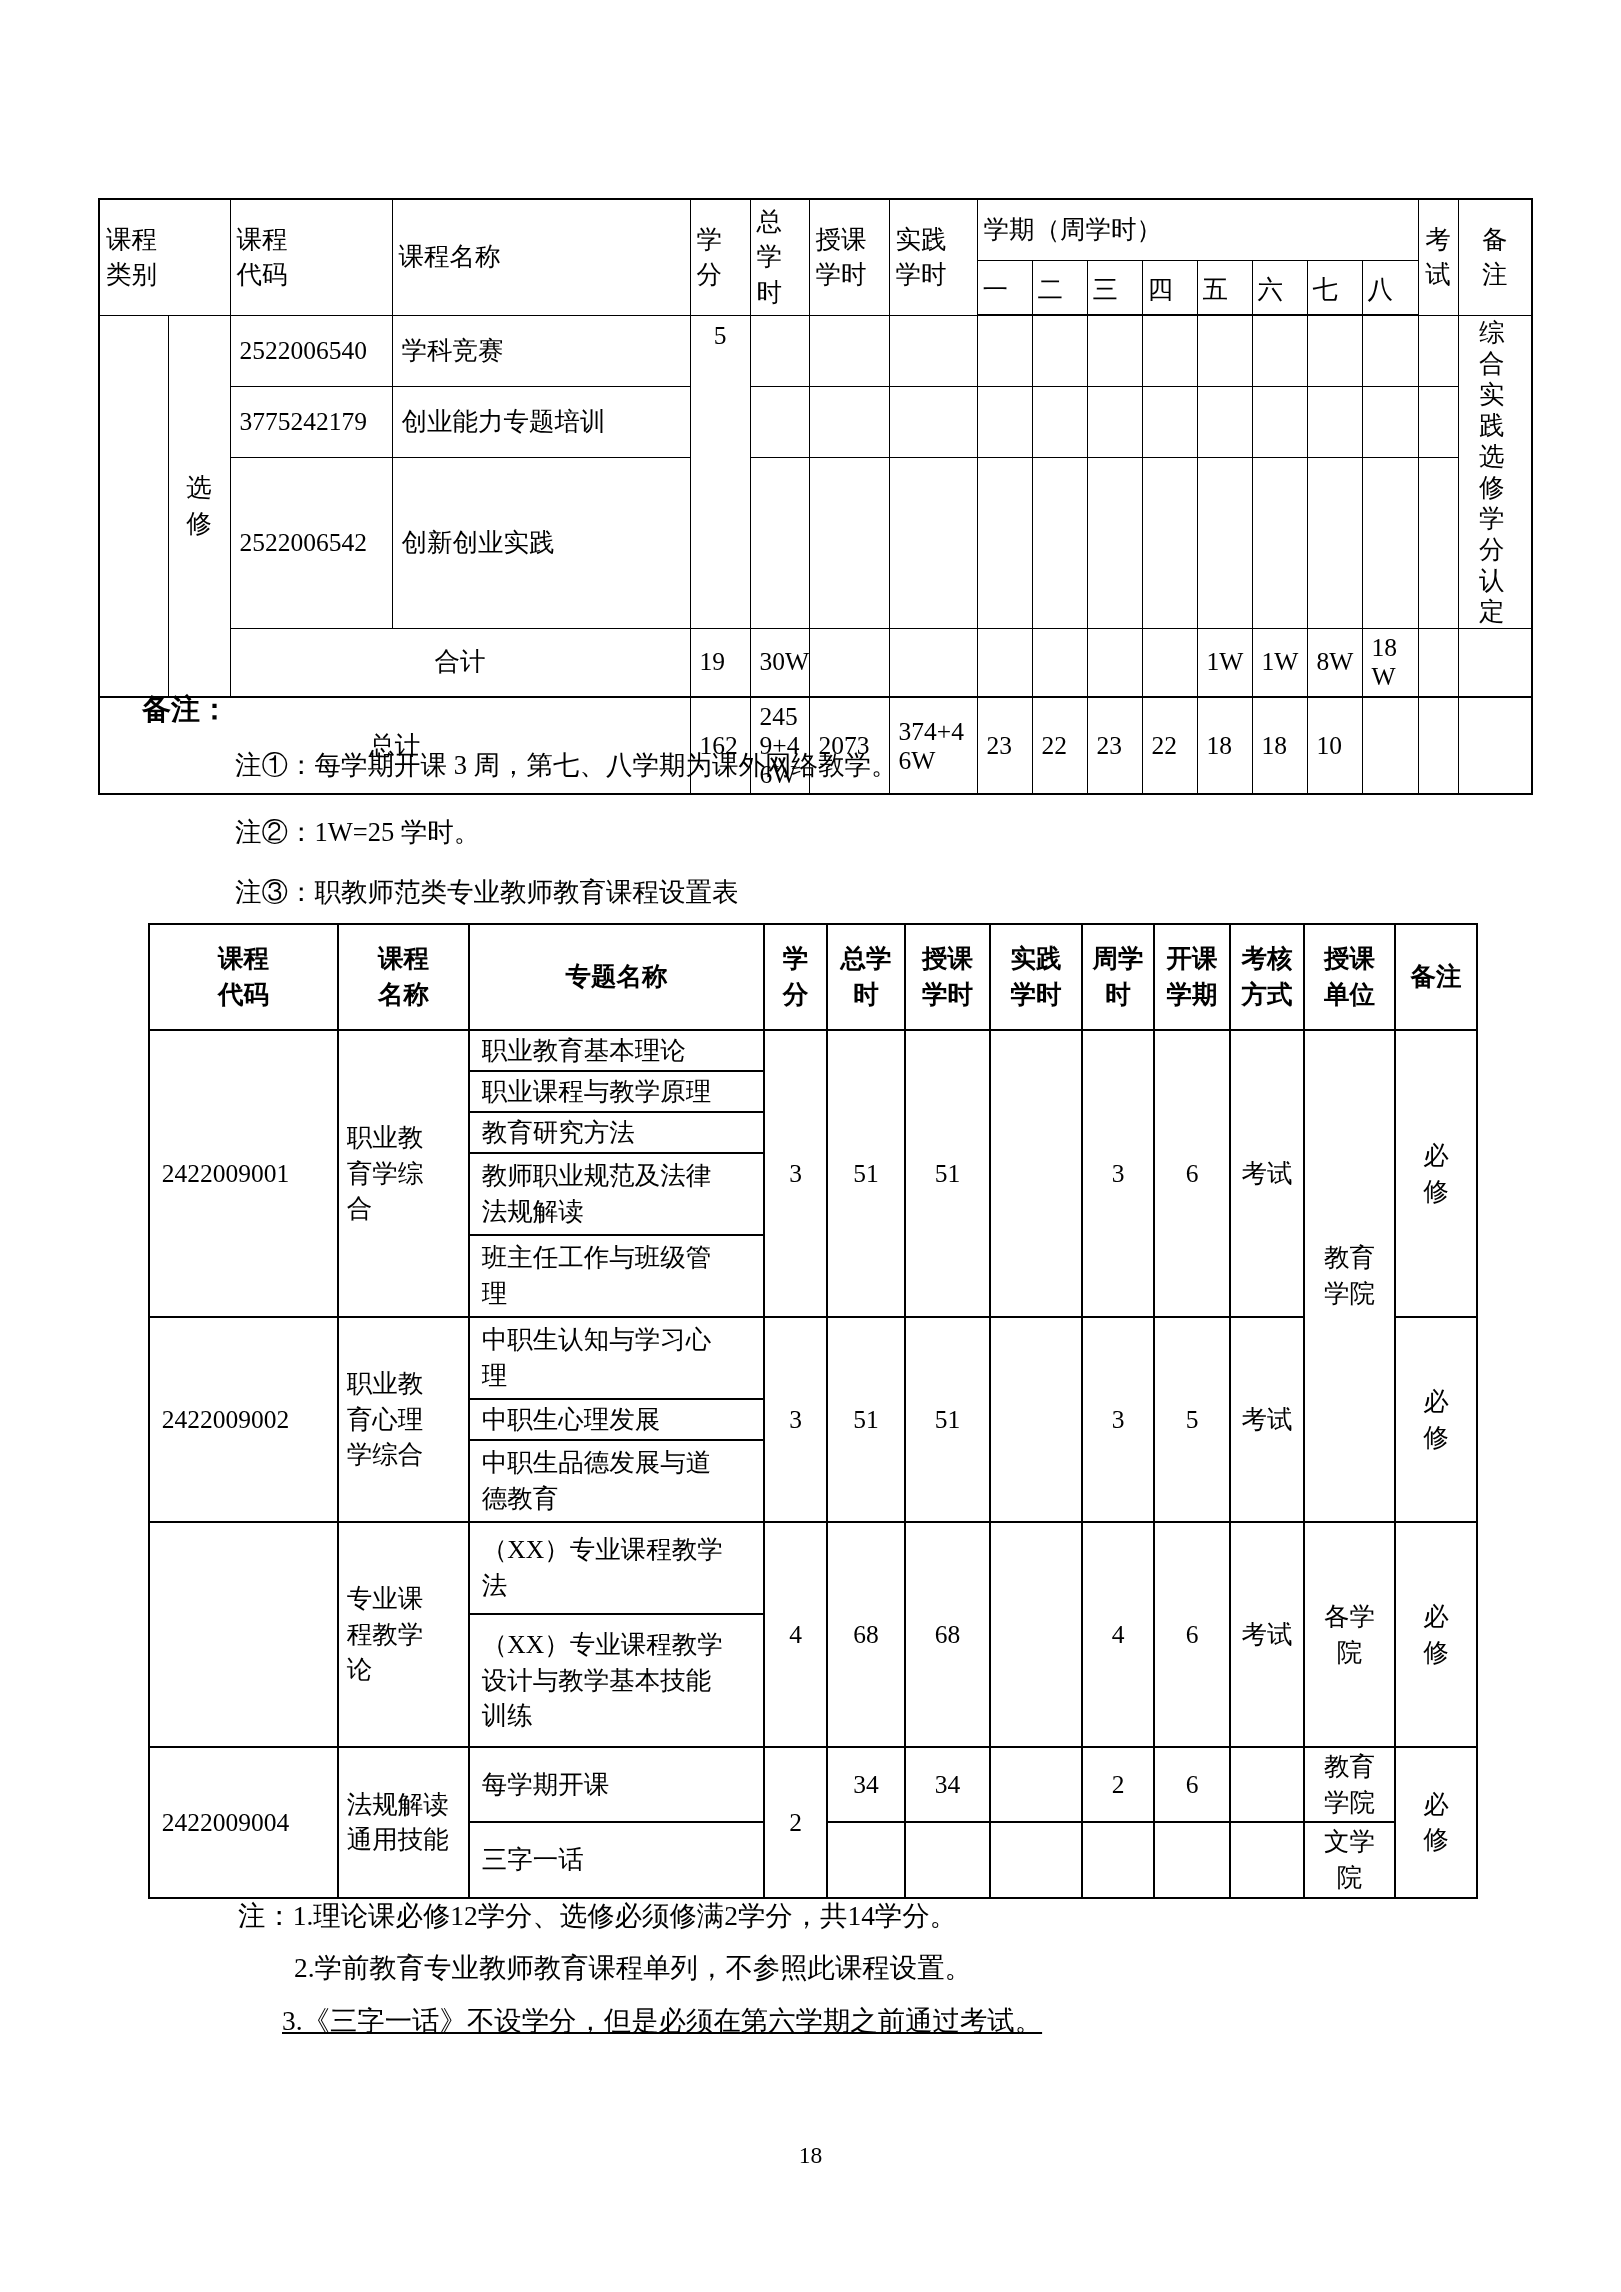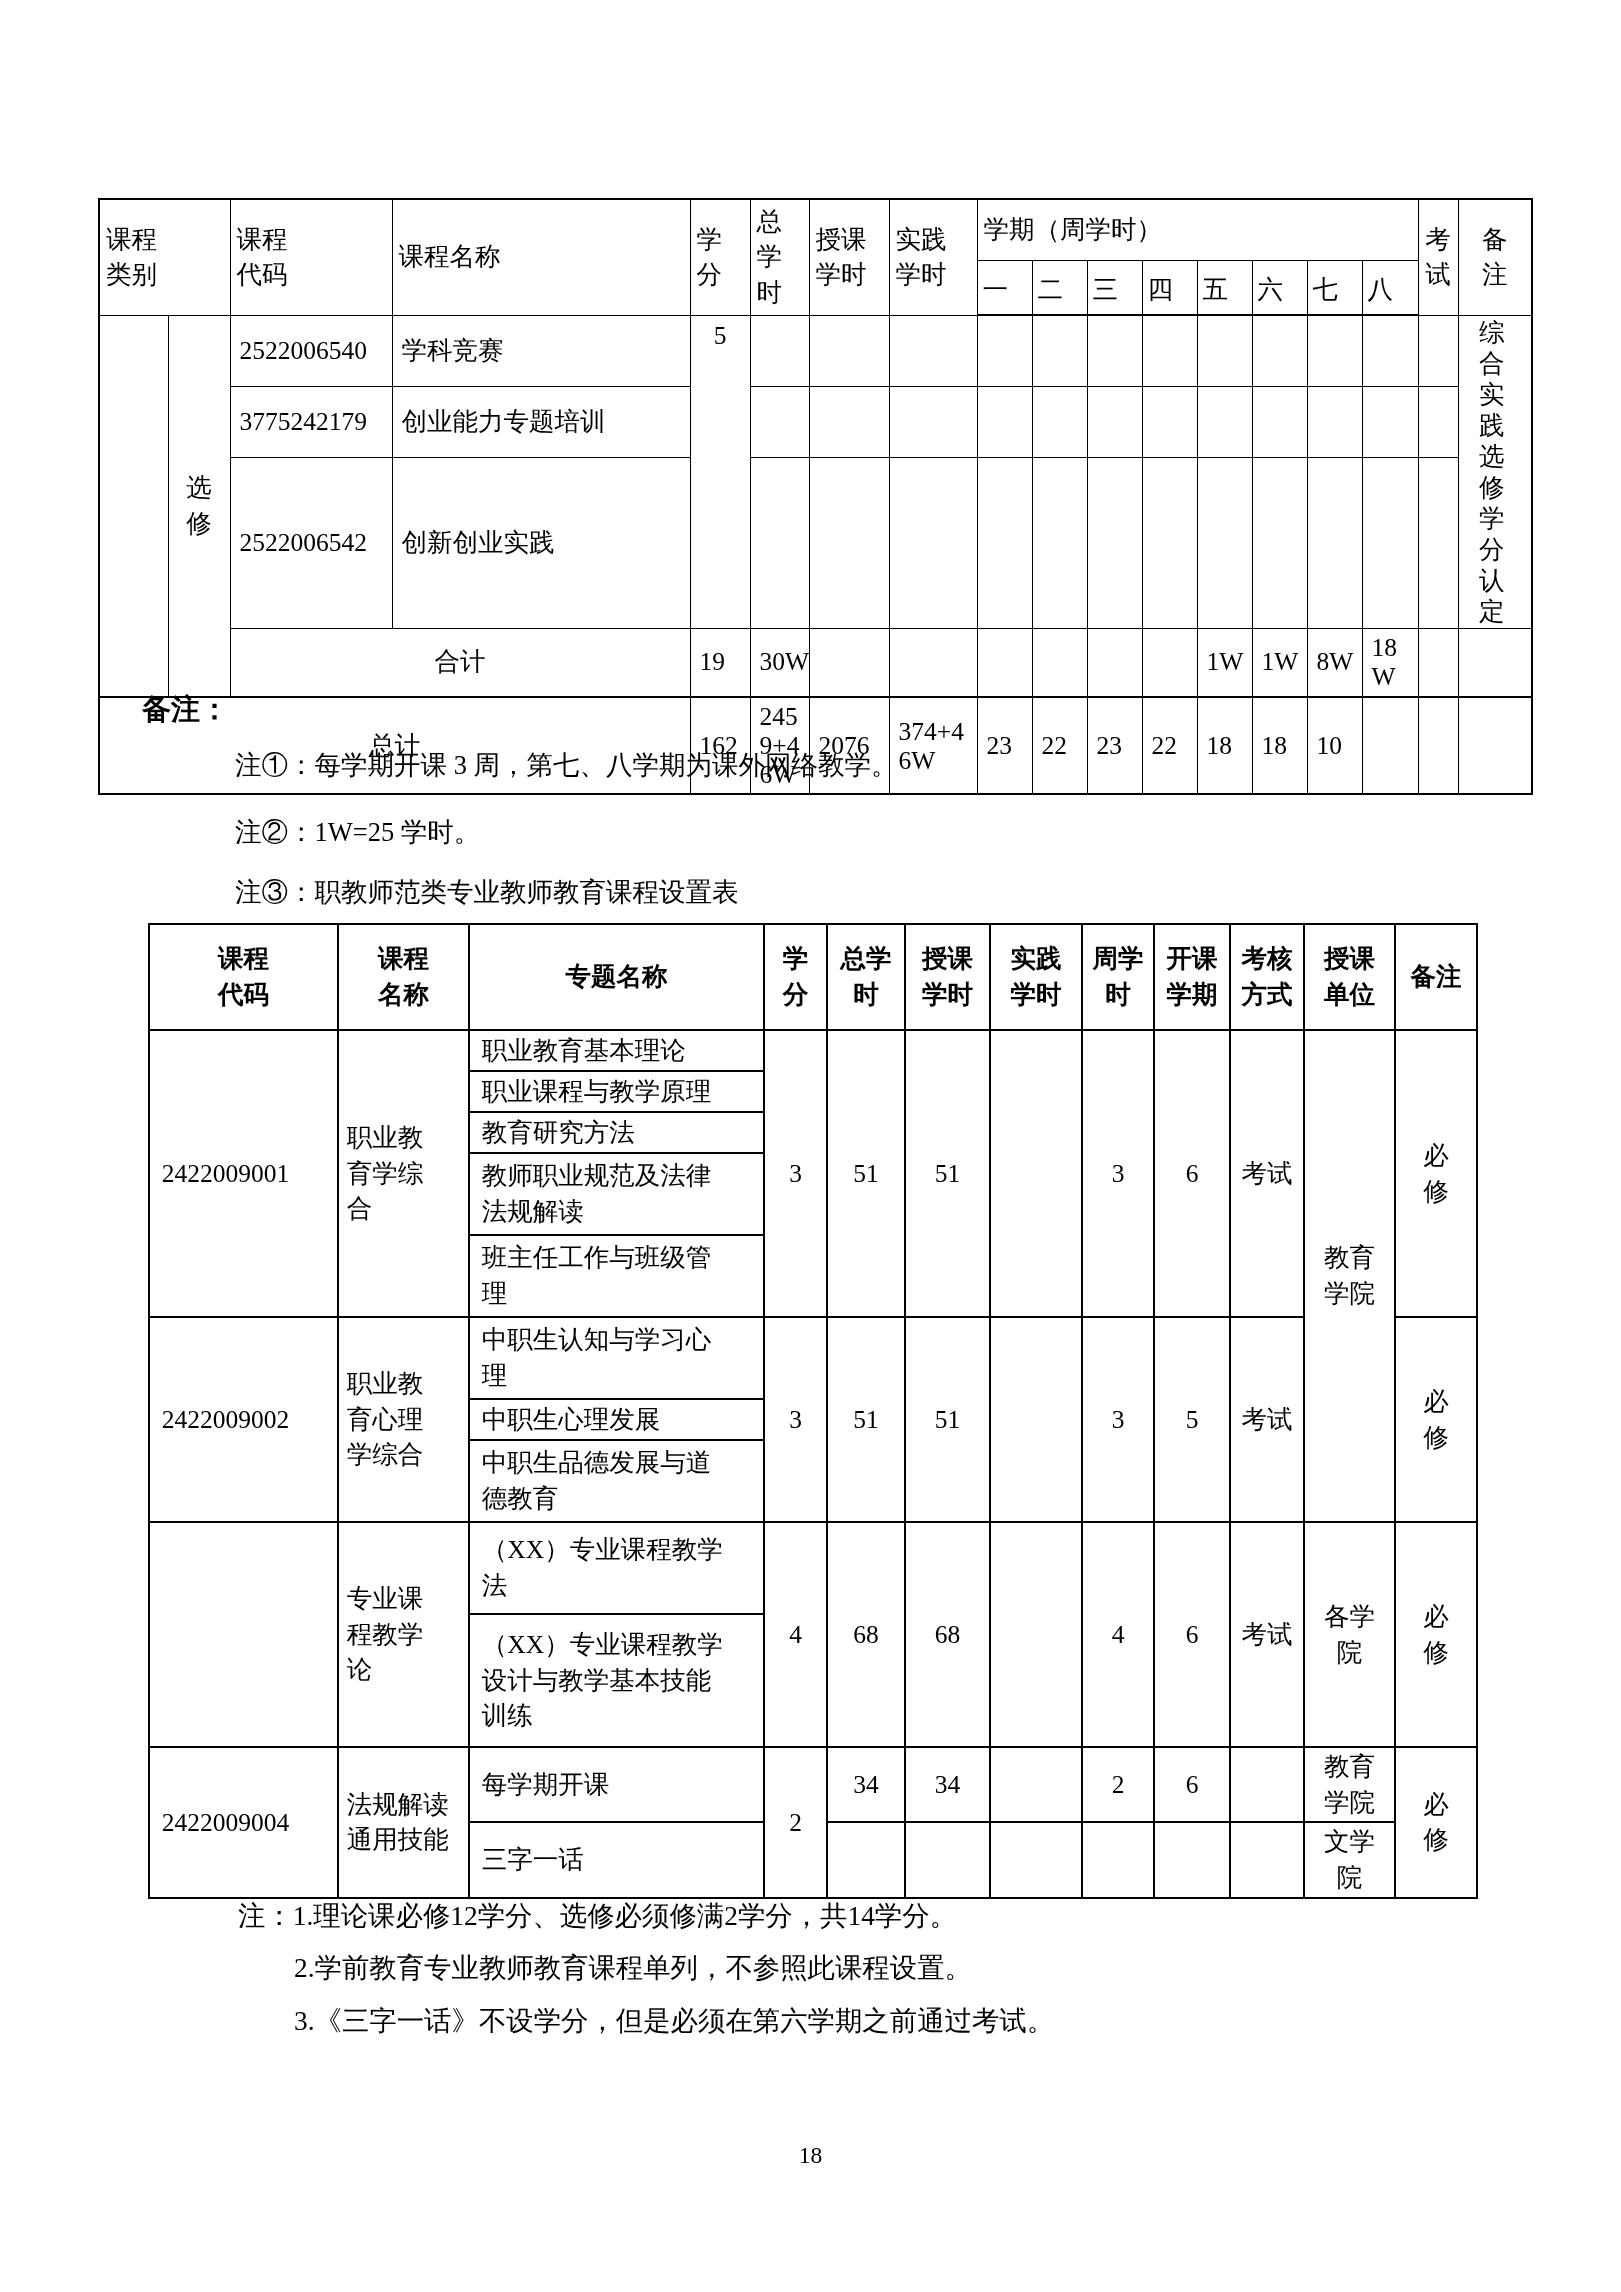--- a/index.html
+++ b/index.html
@@ -185,21 +185,21 @@
 W</td>
     <td></td>
     <td></td>
   </tr>
   <tr class="thick" style="height:97px">
     <td colspan="4" class="cc">总计</td>
     <td class="vl">162</td>
     <td class="vl tight">245
 9+4
 6W</td>
-    <td class="vl">2076</td>
+    <td class="vl">2073</td>
     <td class="vl tight">374+4
 6W</td>
     <td class="vl">23</td>
     <td class="vl">22</td>
     <td class="vl">23</td>
     <td class="vl">22</td>
     <td class="vl">18</td>
     <td class="vl">18</td>
     <td class="vl">10</td>
     <td class="vl"></td>
@@ -364,16 +364,16 @@
     <td class="num"></td>
     <td class="num"></td>
     <td class="num">文学
 院</td>
   </tr>
 </tbody>
   </table>
 
 <div class="abs footnote" style="left:238px;top:1898px;">注：1.理论课必修12学分、选修必须修满2学分，共14学分。</div>
 <div class="abs footnote" style="left:294px;top:1950px;">2.学前教育专业教师教育课程单列，不参照此课程设置。</div>
-<div class="abs footnote" style="left:294px;top:2003px;">3.《三字一话》不设学分，但是必须在第六学期之前通过考试。</div>
+<div class="abs footnote" style="left:282px;top:2003px;text-decoration:underline;">3.《三字一话》不设学分，但是必须在第六学期之前通过考试。</div>
 
 <div class="abs pagenum" style="left:0;top:2142px;">18</div>
 
 
 </body></html>

